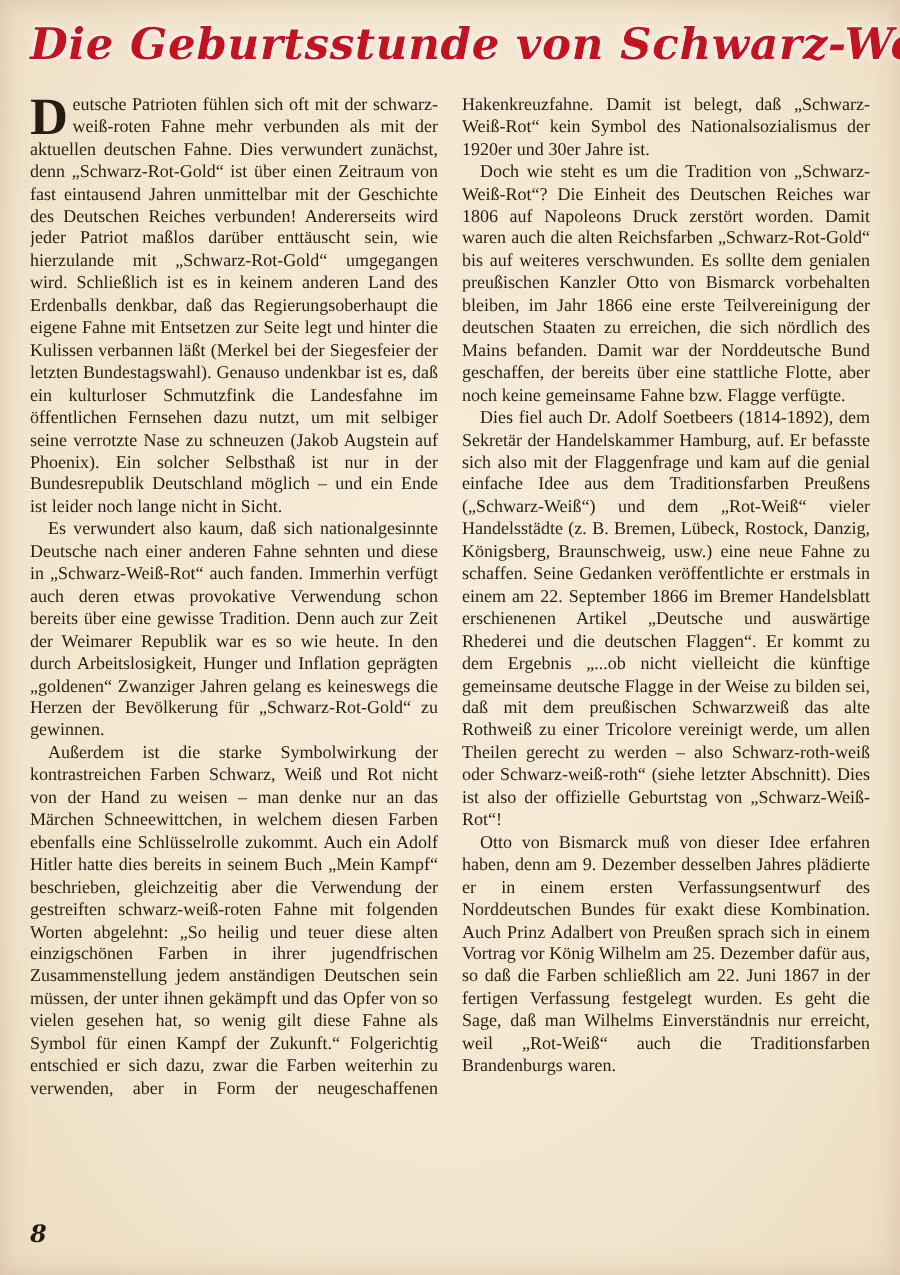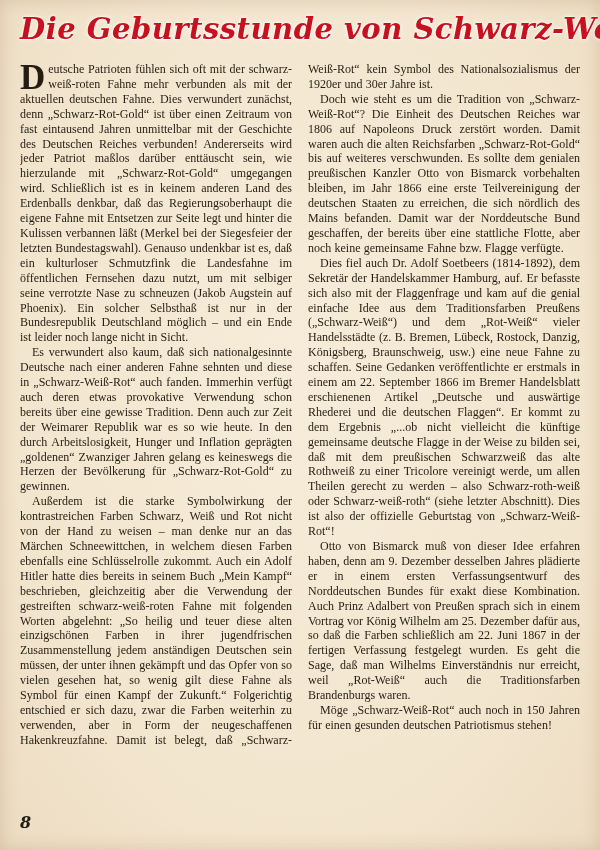--- a/index.html
+++ b/index.html
@@ -69,19 +69,18 @@
 <div class="page">
   <h1 class="title">Die Geburtsstunde von Schwarz-Weiß-Rot</h1>
 
   <div class="body-cols" lang="de">
     <p class="para first">Deutsche Patrioten fühlen sich oft mit der schwarz-weiß-roten Fahne mehr verbunden als mit der aktuellen deutschen Fahne. Dies verwundert zunächst, denn „Schwarz-Rot-Gold“ ist über einen Zeitraum von fast eintausend Jahren unmittelbar mit der Geschichte des Deutschen Reiches verbunden! Andererseits wird jeder Patriot maßlos darüber enttäuscht sein, wie hierzulande mit „Schwarz-Rot-Gold“ umgegangen wird. Schließlich ist es in keinem anderen Land des Erdenballs denkbar, daß das Regierungsoberhaupt die eigene Fahne mit Entsetzen zur Seite legt und hinter die Kulissen verbannen läßt (Merkel bei der Siegesfeier der letzten Bundestagswahl). Genauso undenkbar ist es, daß ein kulturloser Schmutzfink die Landesfahne im öffentlichen Fernsehen dazu nutzt, um mit selbiger seine verrotzte Nase zu schneuzen (Jakob Augstein auf Phoenix). Ein solcher Selbsthaß ist nur in der Bundesrepublik Deutschland möglich – und ein Ende ist leider noch lange nicht in Sicht.</p>
     <p class="para">Es verwundert also kaum, daß sich nationalgesinnte Deutsche nach einer anderen Fahne sehnten und diese in „Schwarz-Weiß-Rot“ auch fanden. Immerhin verfügt auch deren etwas provokative Verwendung schon bereits über eine gewisse Tradition. Denn auch zur Zeit der Weimarer Republik war es so wie heute. In den durch Arbeitslosigkeit, Hunger und Inflation geprägten „goldenen“ Zwanziger Jahren gelang es keineswegs die Herzen der Bevölkerung für „Schwarz-Rot-Gold“ zu gewinnen.</p>
     <p class="para">Außerdem ist die starke Symbolwirkung der kontrastreichen Farben Schwarz, Weiß und Rot nicht von der Hand zu weisen – man denke nur an das Märchen Schneewittchen, in welchem diesen Farben ebenfalls eine Schlüsselrolle zukommt. Auch ein Adolf Hitler hatte dies bereits in seinem Buch „Mein Kampf“ beschrieben, gleichzeitig aber die Verwendung der gestreiften schwarz-weiß-roten Fahne mit folgenden Worten abgelehnt: „So heilig und teuer diese alten einzigschönen Farben in ihrer jugendfrischen Zusammenstellung jedem anständigen Deutschen sein müssen, der unter ihnen gekämpft und das Opfer von so vielen gesehen hat, so wenig gilt diese Fahne als Symbol für einen Kampf der Zukunft.“ Folgerichtig entschied er sich dazu, zwar die Farben weiterhin zu verwenden, aber in Form der neugeschaffenen Hakenkreuzfahne. Damit ist belegt, daß „Schwarz-Weiß-Rot“ kein Symbol des Nationalsozialismus der 1920er und 30er Jahre ist.</p>
     <p class="para">Doch wie steht es um die Tradition von „Schwarz-Weiß-Rot“? Die Einheit des Deutschen Reiches war 1806 auf Napoleons Druck zerstört worden. Damit waren auch die alten Reichsfarben „Schwarz-Rot-Gold“ bis auf weiteres verschwunden. Es sollte dem genialen preußischen Kanzler Otto von Bismarck vorbehalten bleiben, im Jahr 1866 eine erste Teilvereinigung der deutschen Staaten zu erreichen, die sich nördlich des Mains befanden. Damit war der Norddeutsche Bund geschaffen, der bereits über eine stattliche Flotte, aber noch keine gemeinsame Fahne bzw. Flagge verfügte.</p>
     <p class="para">Dies fiel auch Dr. Adolf Soetbeers (1814-1892), dem Sekretär der Handelskammer Hamburg, auf. Er befasste sich also mit der Flaggenfrage und kam auf die genial einfache Idee aus dem Traditionsfarben Preußens („Schwarz-Weiß“) und dem „Rot-Weiß“ vieler Handelsstädte (z. B. Bremen, Lübeck, Rostock, Danzig, Königsberg, Braunschweig, usw.) eine neue Fahne zu schaffen. Seine Gedanken veröffentlichte er erstmals in einem am 22. September 1866 im Bremer Handelsblatt erschienenen Artikel „Deutsche und auswärtige Rhederei und die deutschen Flaggen“. Er kommt zu dem Ergebnis „...ob nicht vielleicht die künftige gemeinsame deutsche Flagge in der Weise zu bilden sei, daß mit dem preußischen Schwarzweiß das alte Rothweiß zu einer Tricolore vereinigt werde, um allen Theilen gerecht zu werden – also Schwarz-roth-weiß oder Schwarz-weiß-roth“ (siehe letzter Abschnitt). Dies ist also der offizielle Geburtstag von „Schwarz-Weiß-Rot“!</p>
     <p class="para">Otto von Bismarck muß von dieser Idee erfahren haben, denn am 9. Dezember desselben Jahres plädierte er in einem ersten Verfassungsentwurf des Norddeutschen Bundes für exakt diese Kombination. Auch Prinz Adalbert von Preußen sprach sich in einem Vortrag vor König Wilhelm am 25. Dezember dafür aus, so daß die Farben schließlich am 22. Juni 1867 in der fertigen Verfassung festgelegt wurden. Es geht die Sage, daß man Wilhelms Einverständnis nur erreicht, weil „Rot-Weiß“ auch die Traditionsfarben Brandenburgs waren.</p>
-    <p class="para">Möge „Schwarz-Weiß-Rot“ auch noch in 150 Jahren für einen gesunden deutschen Patriotismus stehen!</p>
   </div>
 
   <div class="footer">
     <span class="pagenum">8</span>
   </div>
 </div>
 
 </body></html>

